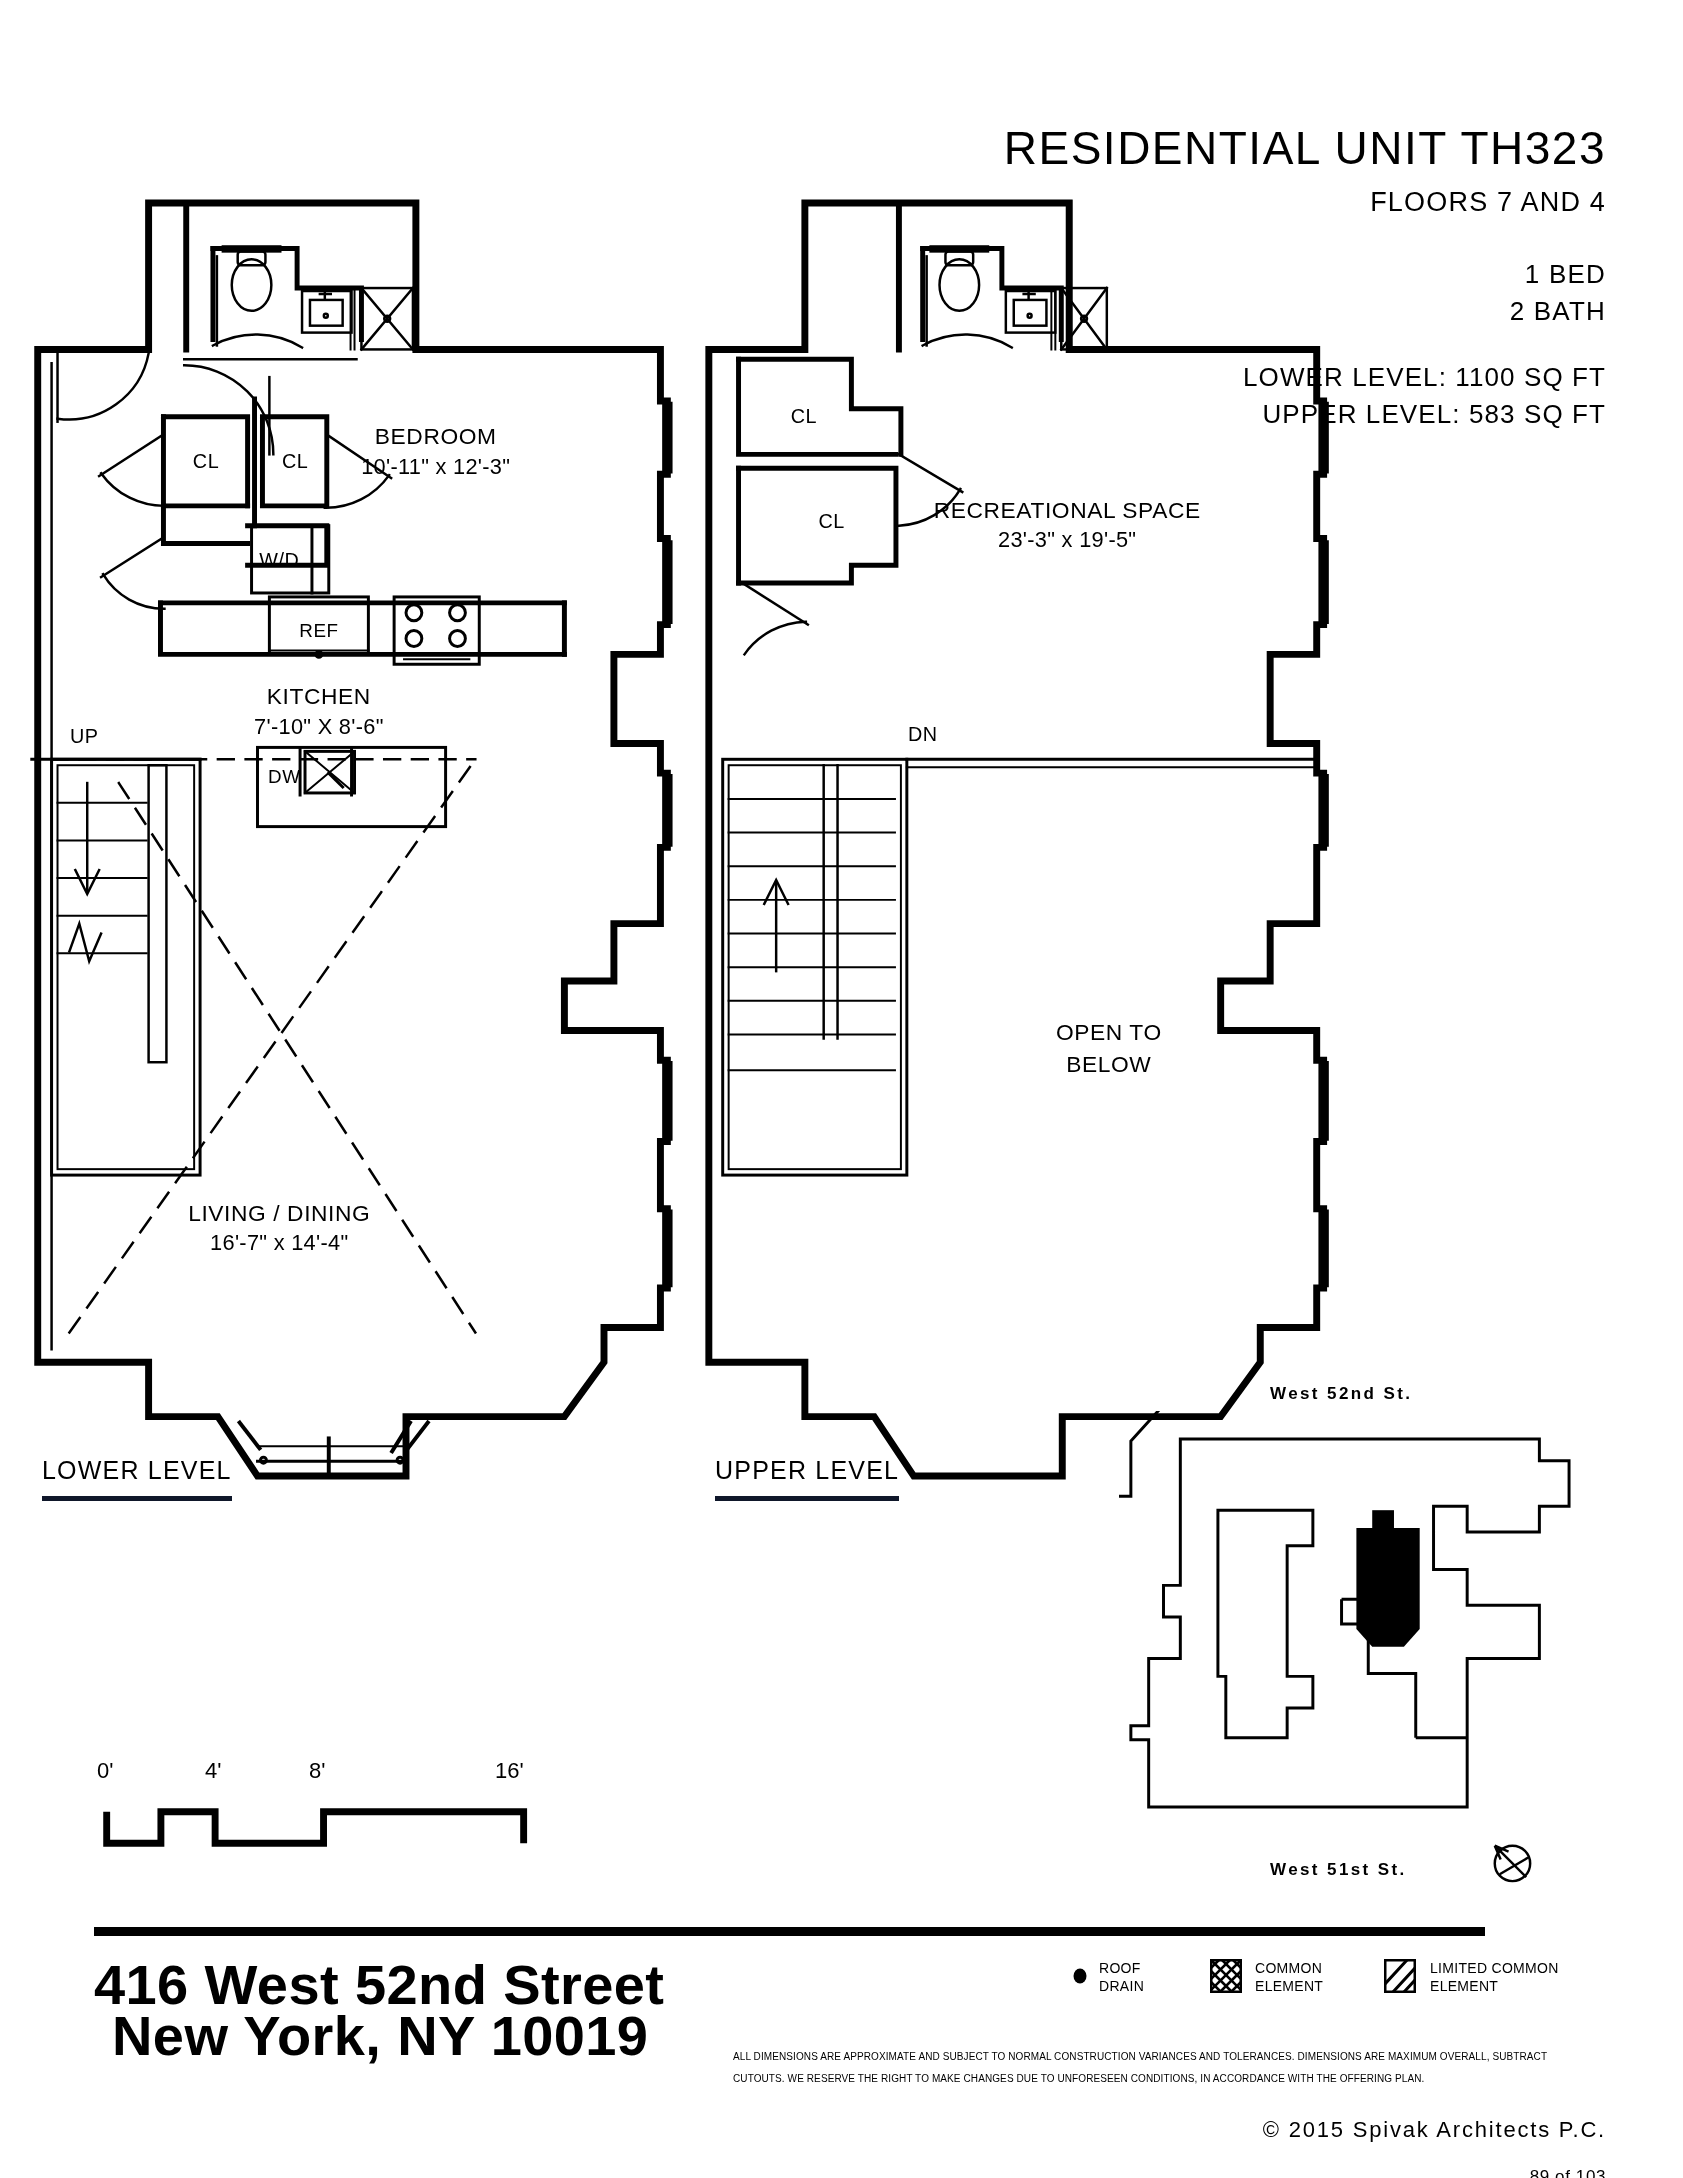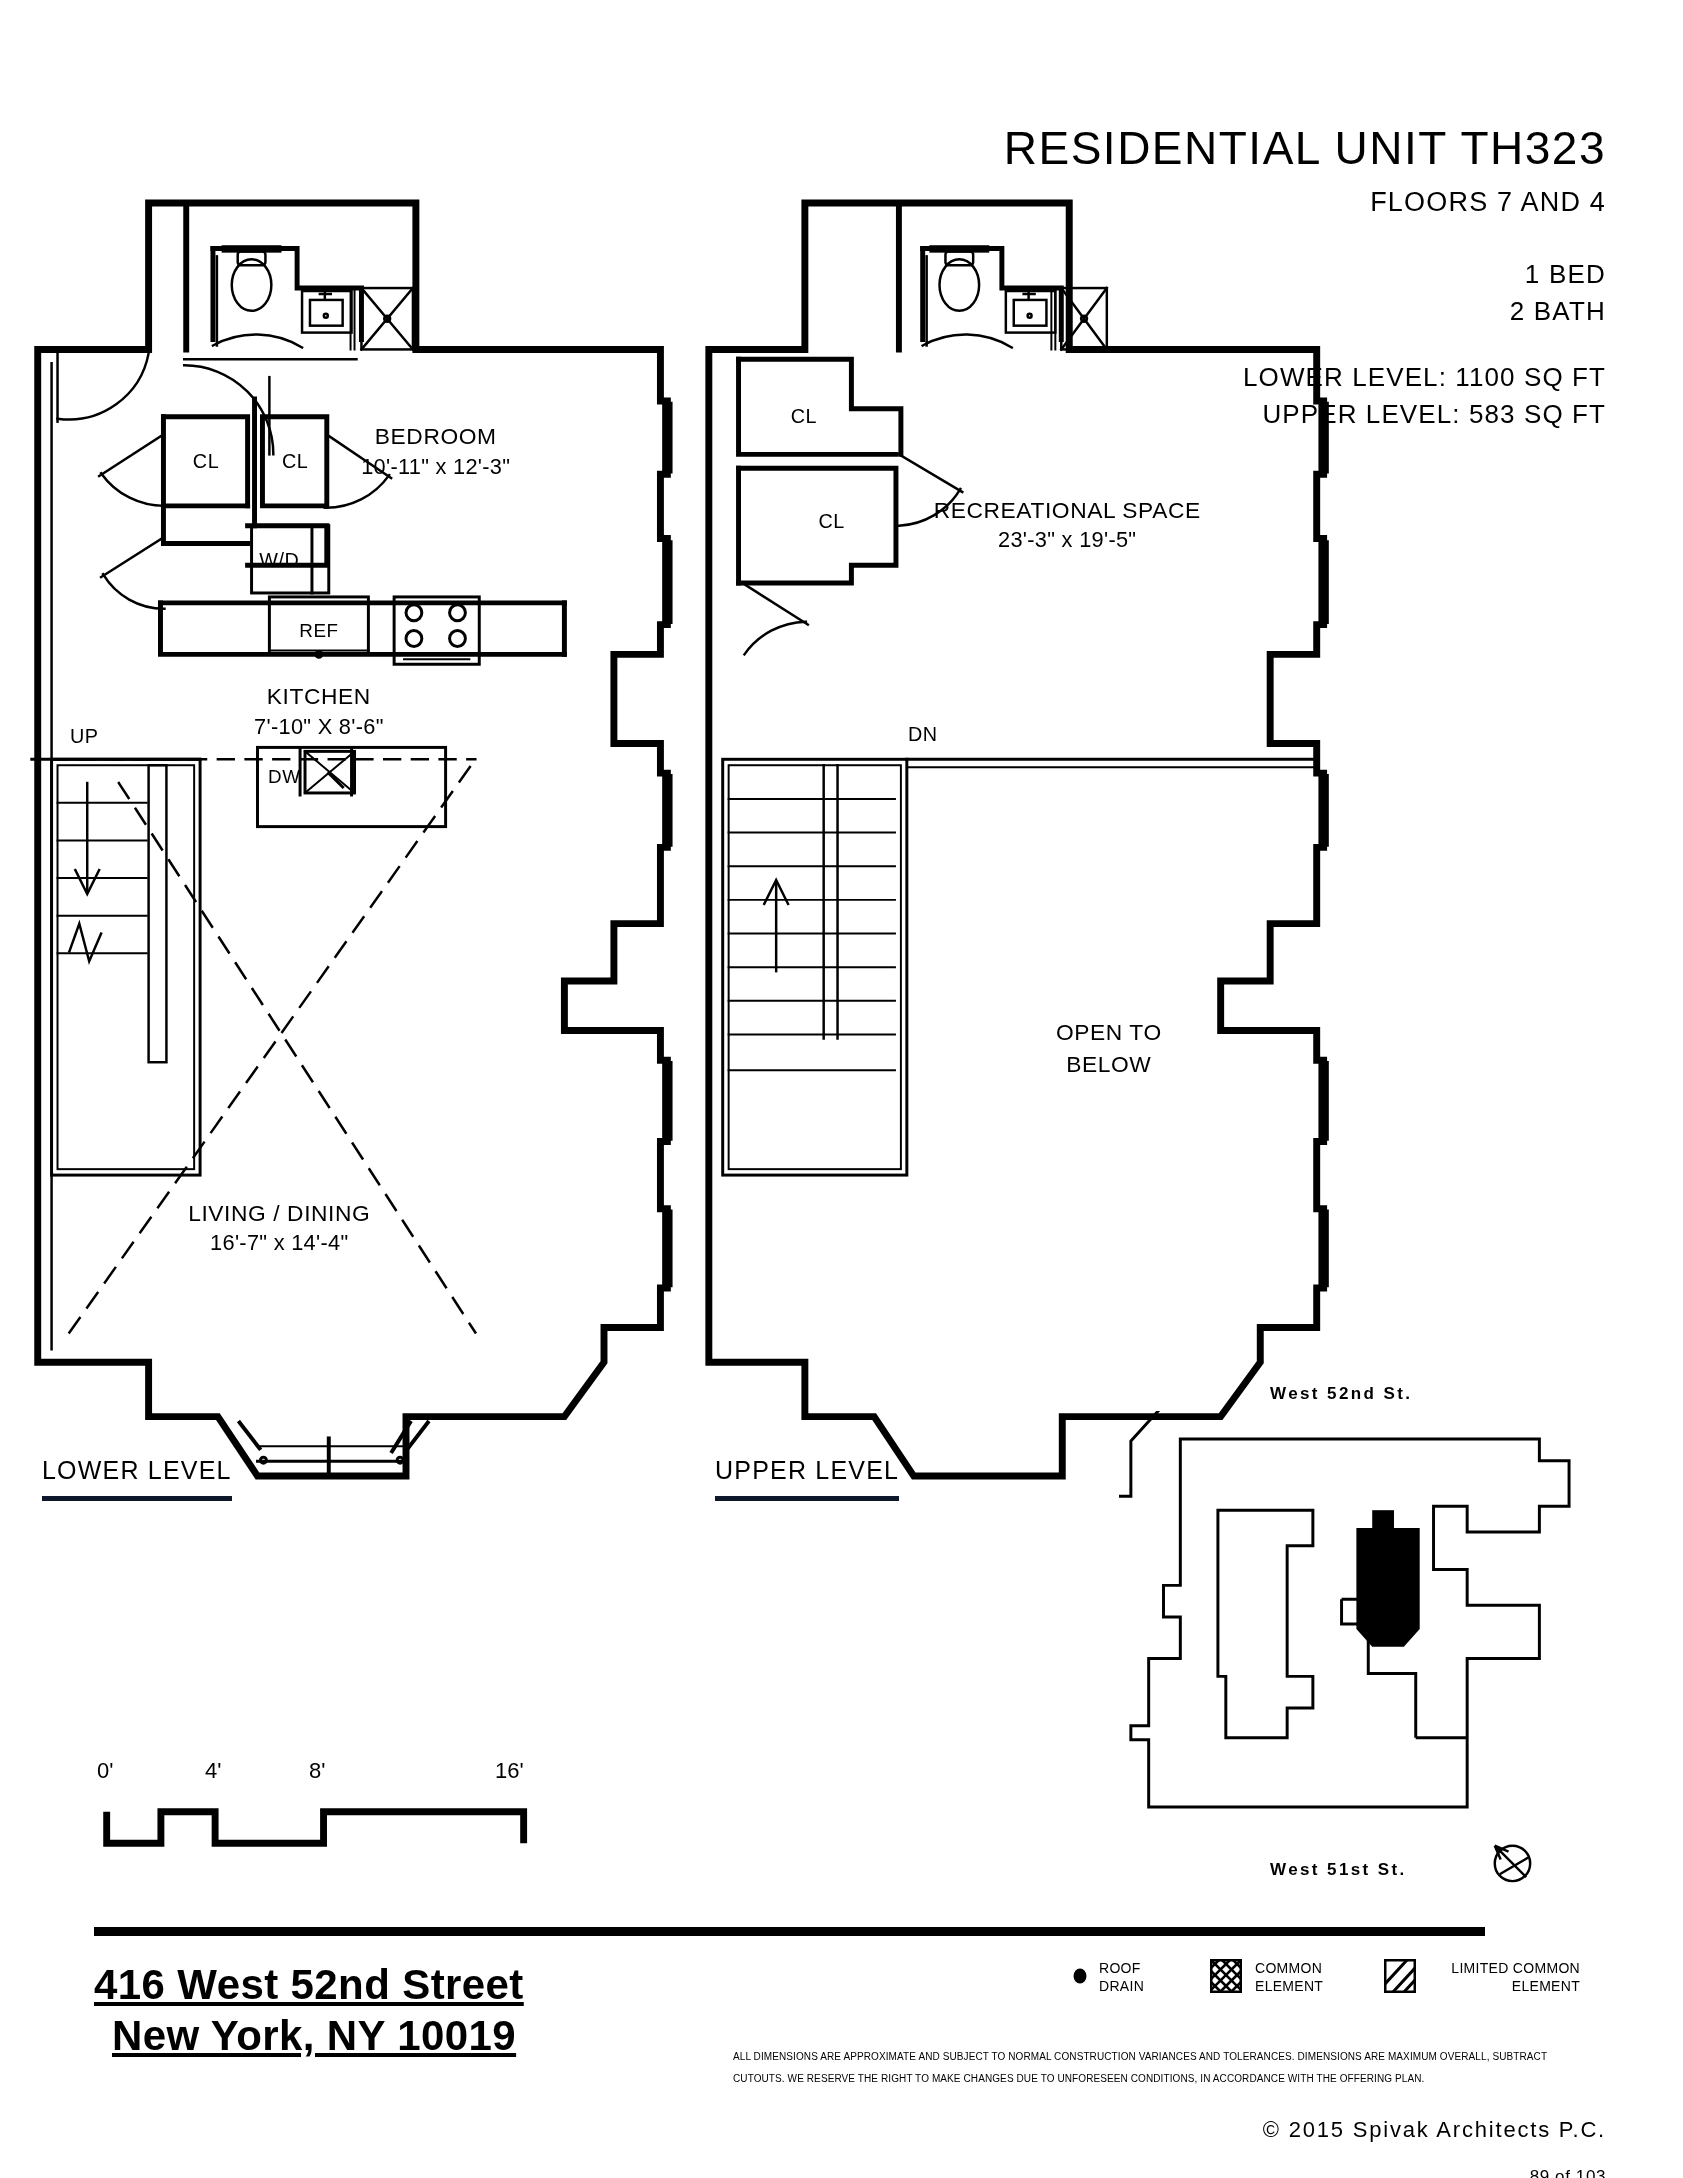--- a/index.html
+++ b/index.html
@@ -5,21 +5,21 @@
   html,body{margin:0;padding:0;background:#fff;}
   body{width:1683px;height:2178px;position:relative;font-family:"Liberation Sans",sans-serif;color:#000;overflow:hidden;}
   .page{position:absolute;inset:0;margin-top:40px;}
   svg{display:block;}
   .hdr{position:absolute;text-align:right;}
   #title{right:77px;top:81px;font-size:46px;letter-spacing:1.5px;font-weight:400;}
   #subtitle{right:77px;top:147px;font-size:27px;letter-spacing:1.2px;}
   #beds{right:77px;top:216px;font-size:26px;letter-spacing:1.2px;line-height:37px;}
   #areas{right:77px;top:319px;font-size:26px;letter-spacing:1.1px;line-height:37px;}
   .lvlLabel{position:absolute;font-size:25px;letter-spacing:1.2px;border-bottom:5px solid #0f172a;padding-bottom:11px;}
-  .addr{position:absolute;left:94px;top:1919px;font-size:42px;font-weight:bold;line-height:51px;letter-spacing:0.4px;text-decoration:underline;}
+  .addr{position:absolute;left:94px;top:1919px;font-size:56px;font-weight:bold;line-height:51px;letter-spacing:0.4px;}
   .disc{position:absolute;left:733px;top:2006px;width:842px;text-align:left;font-size:10px;line-height:22px;letter-spacing:0.1px;}
   .copy{position:absolute;right:77px;top:2077px;font-size:22px;letter-spacing:1.8px;}
   .pageno{position:absolute;right:77px;top:2127px;font-size:17px;letter-spacing:0.6px;}
   .legItem{position:absolute;font-size:14px;line-height:18px;letter-spacing:0.3px;}
   .stLabel{position:absolute;font-size:17px;font-weight:bold;letter-spacing:2.4px;}
   .scaleTick{position:absolute;font-size:22px;}
   .rmName{font-size:23px;letter-spacing:.6px;}
   .rmDim{font-size:22px;letter-spacing:.3px;}
   .tiny{font-size:20px;letter-spacing:.5px;}
   .tiny2{font-size:19px;letter-spacing:.5px;}
@@ -381,21 +381,21 @@
       <div>COMMON</div>
       <div>ELEMENT</div>
     </div>
 
     <svg style="position:absolute;left:1384px;top:1919px;" width="32" height="34" viewBox="0 0 32 34">
       <rect x="1" y="1" width="30" height="32" fill="none" stroke="#000" stroke-width="3"></rect>
       <g stroke="#000" stroke-width="3" fill="none">
         <path d="M1 25 L23 1 M9 33 L31 9 M20 33 L31 21"></path>
       </g>
     </svg>
-    <div class="legItem" style="left:1430px;top:1919px;text-align:right;width:150px;">
+    <div class="legItem" style="left:1430px;top:1919px;width:150px;">
       <div>LIMITED COMMON</div>
       <div>ELEMENT</div>
     </div>
   </div>
 
   <div class="addr">
     <div>416 West 52nd Street</div>
     <div style="margin-left:18px;">New York, NY 10019</div>
   </div>
 

